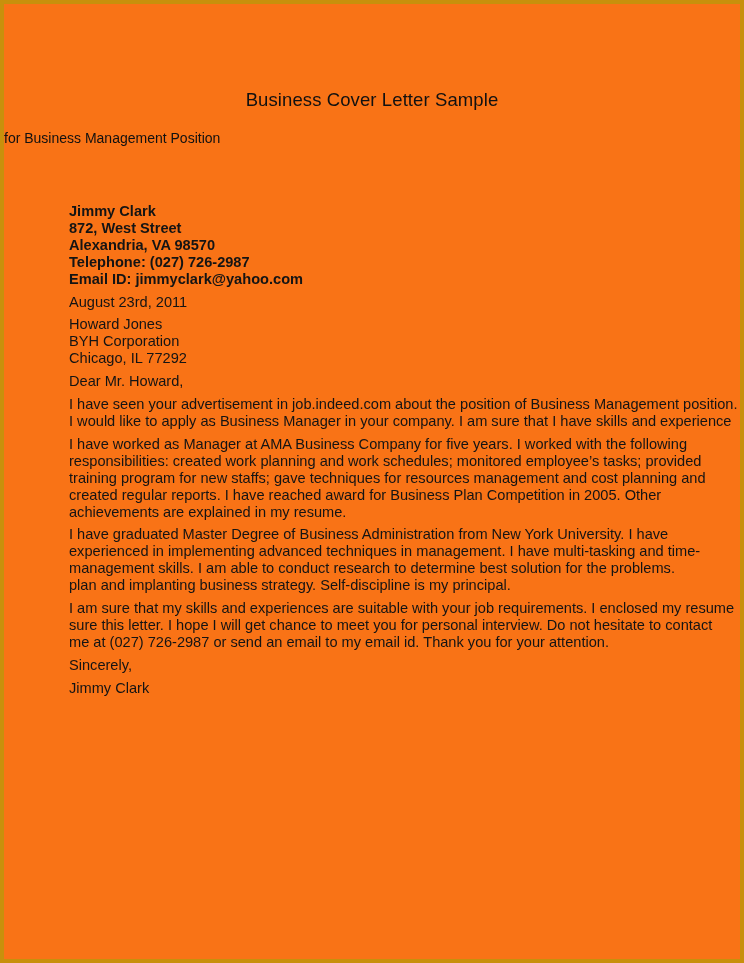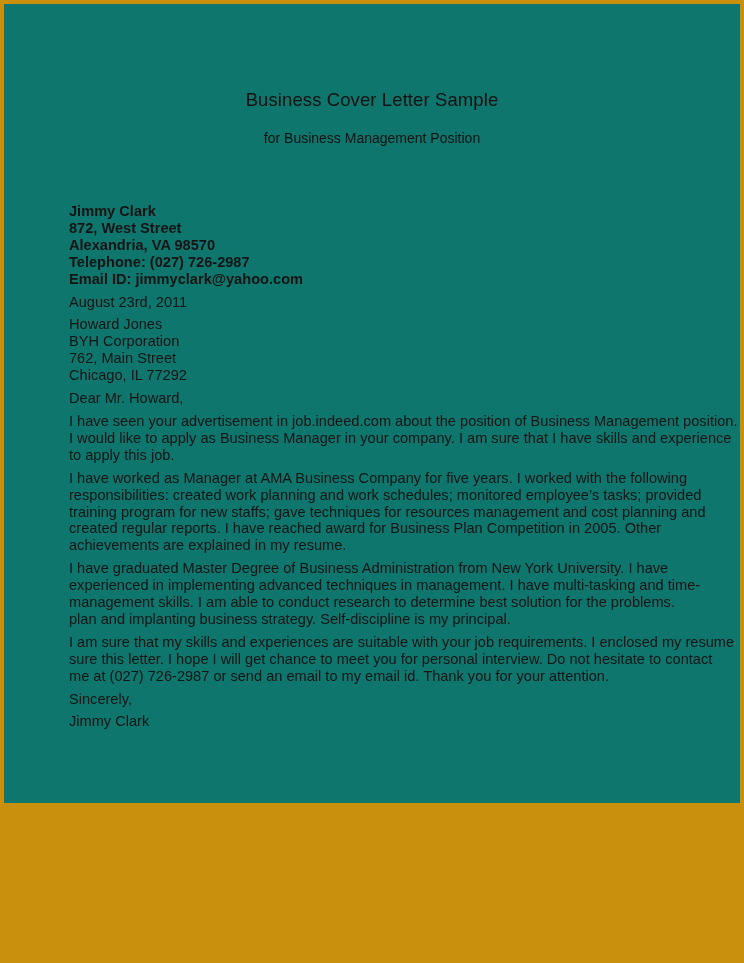--- a/index.html
+++ b/index.html
@@ -5,37 +5,37 @@
   html, body { margin: 0; padding: 0; }
   body {
     width: 744px; height: 963px;
     background: #c8900c;
     position: relative;
     overflow: hidden;
   }
   .page {
     position: absolute;
     left: 4px; top: 4px;
-    width: 736px; height: 799px;
-    background: #0f766e;
+    width: 736px; height: 955px;
+    background: #f97316;
     color: #111;
   }
   .title {
     position: absolute;
     top: 85px; left: 0; width: 736px;
     text-align: center;
     font-family: "Liberation Sans", sans-serif;
     font-size: 18.5px;
     letter-spacing: 0.1px;
     color: #111;
   }
   .subtitle {
     position: absolute;
     top: 126px; left: 0; width: 736px;
-    text-align: center;
+    text-align: left;
     font-family: "Liberation Sans", sans-serif;
     font-size: 14px;
     color: #111;
   }
   .body {
     position: absolute;
     left: 65px; top: 199px;
     width: 620px;
     font-family: Liberation Sans, sans-serif;
     font-size: 14.6px;
@@ -63,32 +63,30 @@
       <span class="line">Email ID: jimmyclark@yahoo.com</span>
     </div>
 
     <div class="block">
       <span class="line">August 23rd, 2011</span>
     </div>
 
     <div class="block">
       <span class="line">Howard Jones</span>
       <span class="line">BYH Corporation</span>
-      <span class="line">762, Main Street</span>
       <span class="line">Chicago, IL 77292</span>
     </div>
 
     <div class="block">
       <span class="line">Dear Mr. Howard,</span>
     </div>
 
     <div class="para">
       <span class="line">I have seen your advertisement in job.indeed.com about the position of Business Management position.</span>
       <span class="line">I would like to apply as Business Manager in your company. I am sure that I have skills and experience</span>
-      <span class="line">to apply this job.</span>
     </div>
 
     <div class="para">
       <span class="line">I have worked as Manager at AMA Business Company for five years. I worked with the following</span>
       <span class="line">responsibilities: created work planning and work schedules; monitored employee’s tasks; provided</span>
       <span class="line">training program for new staffs; gave techniques for resources management and cost planning and</span>
       <span class="line">created regular reports. I have reached award for Business Plan Competition in 2005. Other</span>
       <span class="line">achievements are explained in my resume.</span>
     </div>
 

